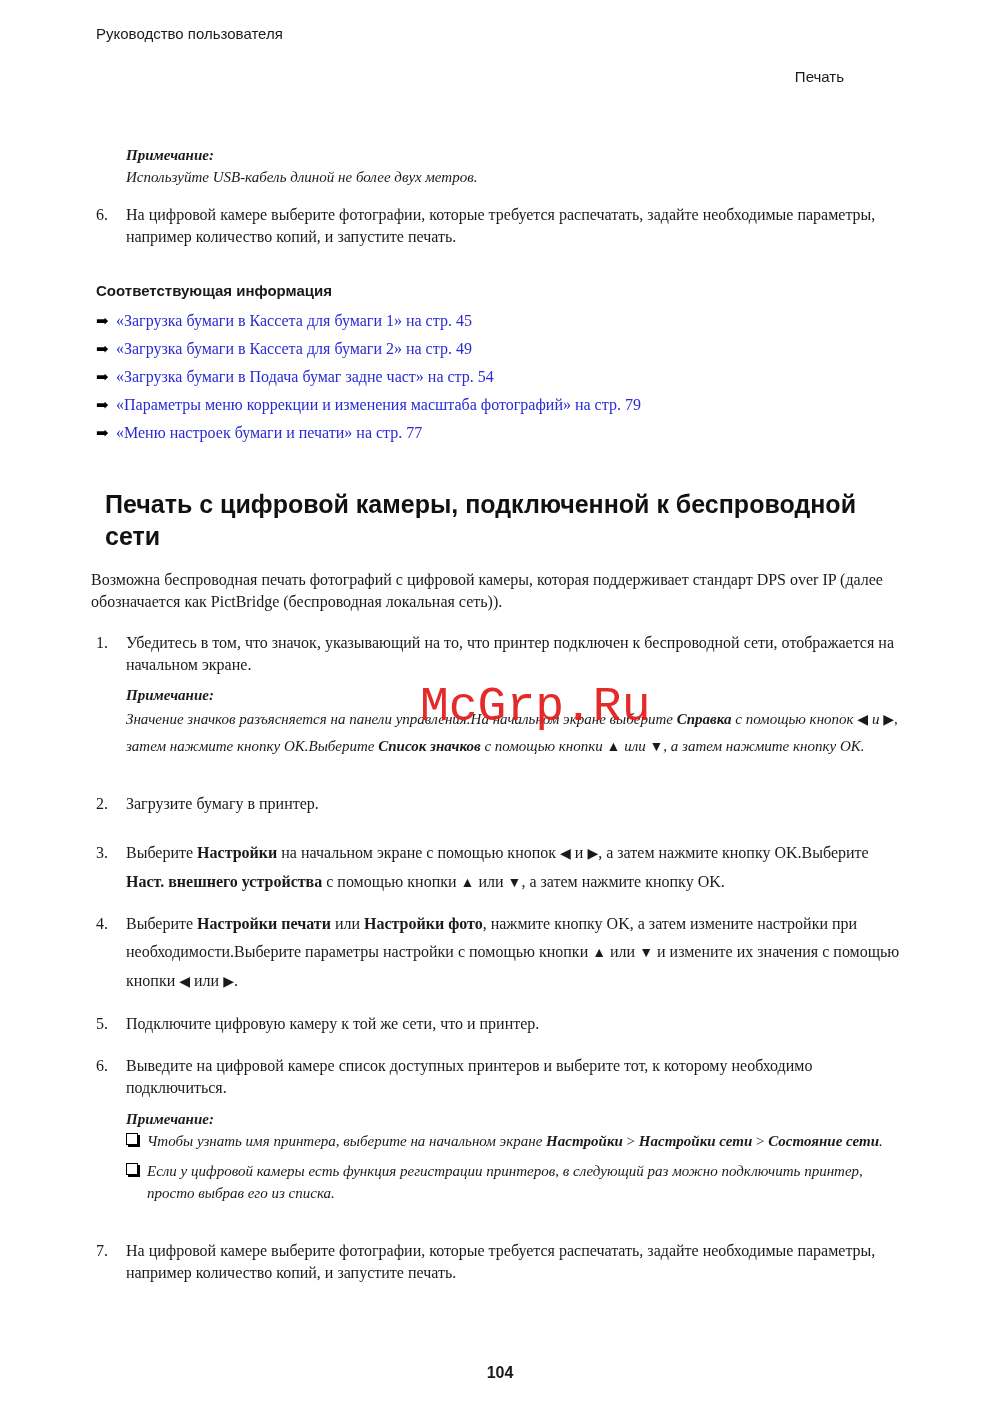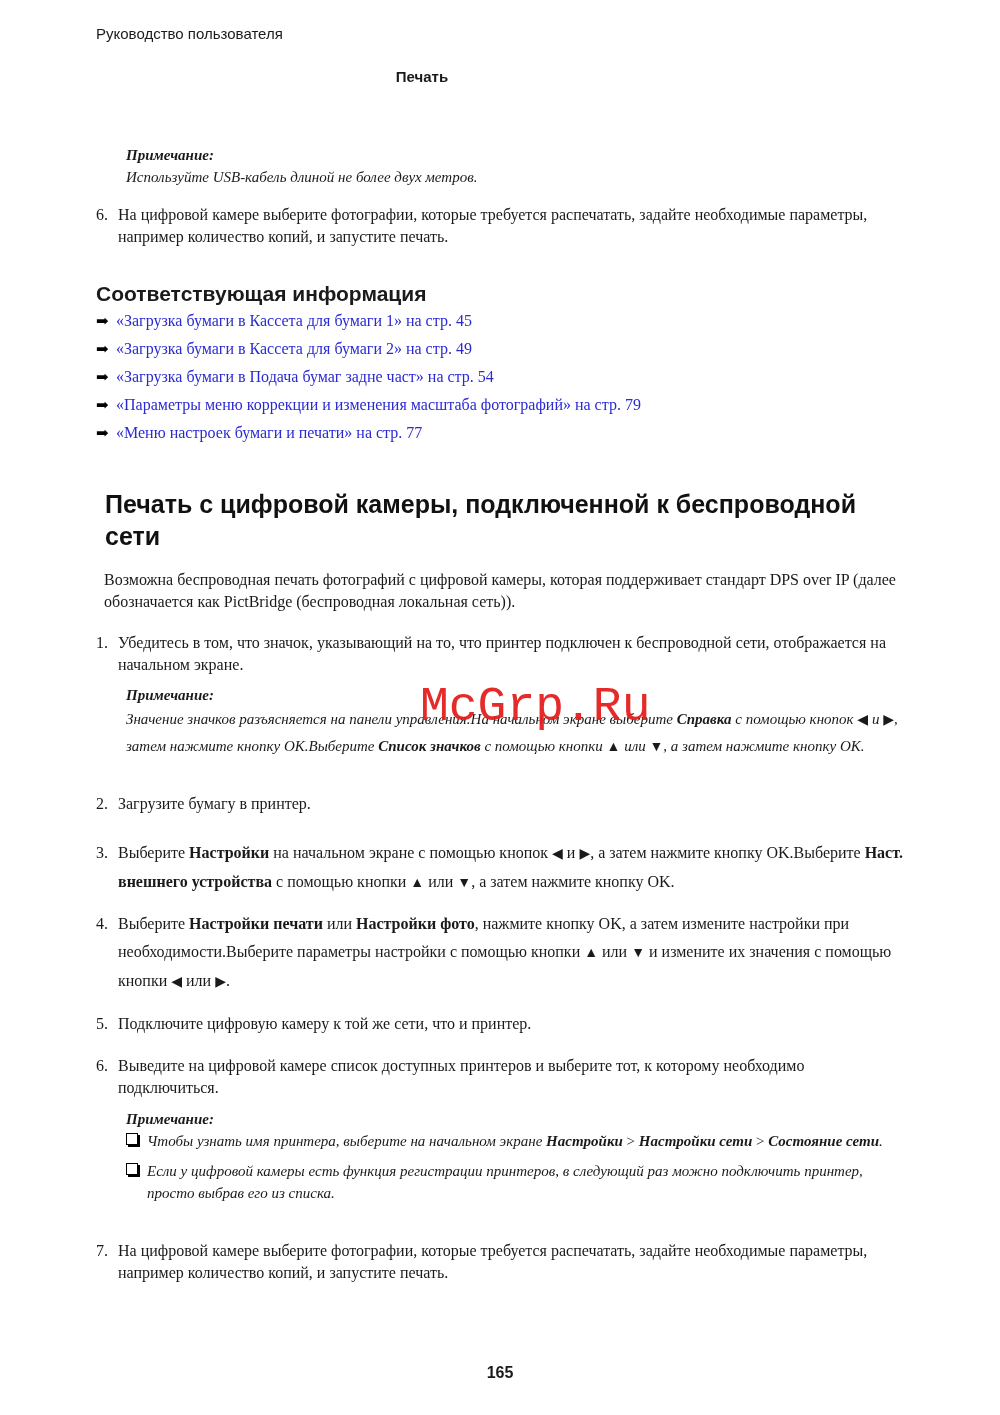--- a/index.html
+++ b/index.html
@@ -1,42 +1,42 @@
 <!DOCTYPE html>
 <html><head>
 <meta charset="utf-8">
 <style>
   html, body { margin: 0; padding: 0; background: #ffffff; }
   body { width: 1000px; height: 1415px; position: relative; overflow: hidden; color: #1a1a1a; }
   .sans { font-family: "Liberation Sans", "DejaVu Sans", sans-serif; }
   .serif { font-family: "Liberation Serif", "DejaVu Serif", serif; }
 
   .running-header { position: absolute; left: 96px; top: 25px; font-size: 15px; }
-  .section-header { position: absolute; left: 0; width: 844px; top: 68px; text-align: center; font-size: 15px; font-weight: bold; }
+  .section-header { position: absolute; left: 0; width: 844px; top: 68px; text-align: right; font-size: 15px; font-weight: normal; }
 
   .note { position: absolute; left: 126px; font-style: italic; font-size: 15px; line-height: 22px; }
   .note-title { font-weight: bold; }
   .note .b { font-weight: bold; }
 
   .step { position: absolute; left: 96px; width: 812px; font-size: 16px; }
   .step .num { position: absolute; left: 0; top: 0; }
-  .step .txt { margin-left: 22px; }
+  .step .txt { margin-left: 30px; }
   .step b { font-weight: bold; }
   .lh22 { line-height: 22px; }
   .lh28 { line-height: 28px; }
 
-  .related-title { position: absolute; left: 96px; top: 282px; font-size: 21px; font-weight: bold; }
+  .related-title { position: absolute; left: 96px; top: 282px; font-size: 15px; font-weight: bold; }
   .related-list { position: absolute; left: 96px; top: 310px; margin: 0; padding: 0; list-style: none; }
   .related-list li { height: 28px; line-height: 22px; font-size: 16px; display: flex; align-items: flex-start; }
   .arrow-icon { display: inline-block; width: 14px; margin-right: 6px; font-size: 15px; color: #000; line-height: 22px; }
   .link { color: #2a2ad4; text-decoration: none; cursor: pointer; }
 
   .h1 { position: absolute; left: 105px; top: 488px; width: 800px; font-size: 25px; font-weight: bold; line-height: 32px; color: #111; }
 
-  .intro { position: absolute; left: 104px; top: 569px; width: 820px; font-size: 16px; line-height: 22px; }
+  .intro { position: absolute; left: 91px; top: 569px; width: 820px; font-size: 16px; line-height: 22px; }
 
   .tri { display: inline-block; font-size: 14px; font-style: normal; vertical-align: 0px; }
 
   .checkbox-icon { position: absolute; left: 0; top: 3px; width: 10px; height: 10px; border: 1px solid #000; box-shadow: 2px 2px 0 #000; background: #fff; }
   .bullet { position: relative; padding-left: 21px; }
 
   .watermark { position: absolute; left: 420px; top: 680px; font-size: 48px; color: #e41f1f; font-family: Liberation Mono, monospace; letter-spacing: 0px; opacity: 0.95; pointer-events: none; }
 
   .page-number { position: absolute; left: 0; width: 1000px; top: 1364px; text-align: center; font-size: 16px; font-weight: bold; }
 </style>
@@ -128,13 +128,13 @@
   </div>
 </div>
 
 <div class="step serif lh22" style="top:1240px;">
   <span class="num">7.</span>
   <div class="txt">На цифровой камере выберите фотографии, которые требуется распечатать, задайте необходимые параметры, например количество копий, и запустите печать.</div>
 </div>
 
 <div class="watermark">McGrp.Ru</div>
 
-<div class="page-number sans">165</div>
+<div class="page-number sans">104</div>
 
 </body></html>

